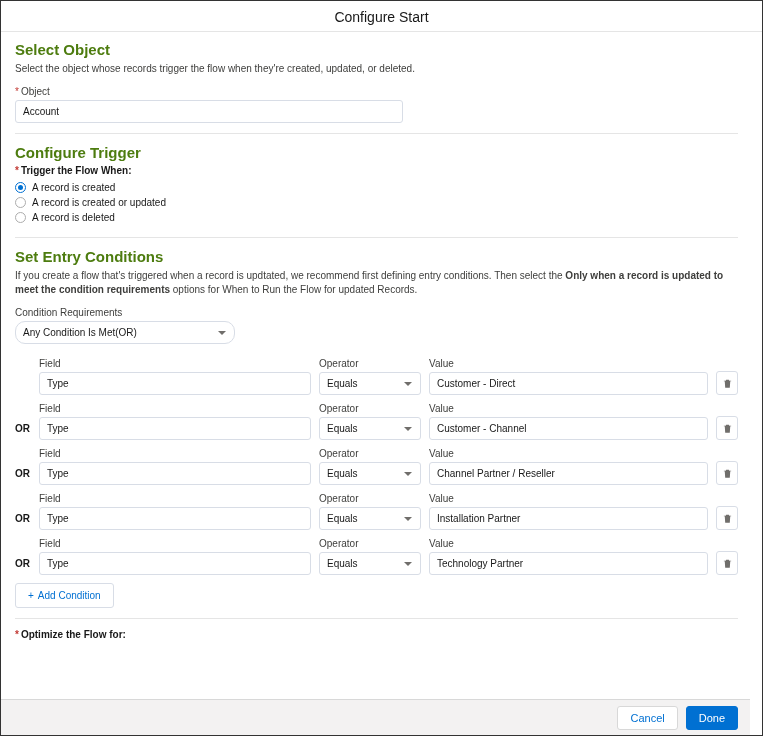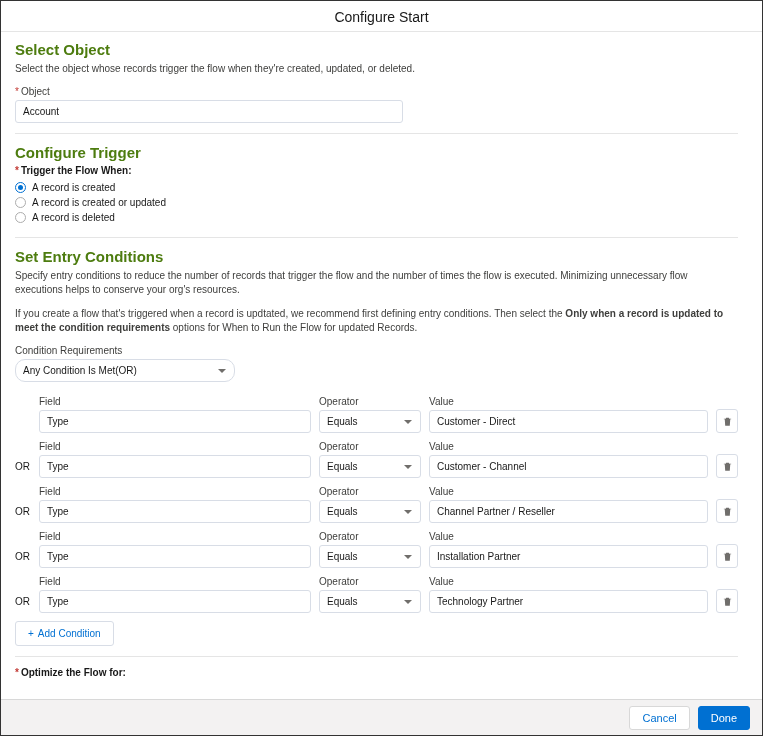--- a/index.html
+++ b/index.html
@@ -79,38 +79,38 @@
     font-size: 10px;
     background: #fff;
     margin-bottom: 14px;
   }
   .caret {
     position: absolute; right: 8px; top: 50%; transform: translateY(-50%);
     width: 0; height: 0; border-left: 4px solid transparent; border-right: 4px solid transparent;
     border-top: 4px solid #706e6b;
   }
   .cond-row { display: flex; align-items: flex-end; margin-bottom: 8px; }
-  .or-cell { width: 24px; font-size: 10px; font-weight: normal; text-align: left; padding-bottom: 6px;}
+  .or-cell { width: 24px; font-size: 10px; font-weight: bold; text-align: left; padding-bottom: 6px;}
   .col-field { flex: 0 0 272px; margin-right: 8px; }
   .col-op { flex: 0 0 102px; margin-right: 8px; position: relative;}
   .col-val { flex: 1 1 auto; margin-right: 8px; }
   .col-del { flex: 0 0 22px; }
   .del-btn {
     width: 22px; height: 24px; border: 1px solid #d8dde6; border-radius: 3px;
     background: #fff; display: flex; align-items: center; justify-content: center; cursor: pointer;
   }
   .trash svg { width: 11px; height: 11px; fill: #706e6b; }
   .op-box { position: relative; }
   .add-btn {
     border: 1px solid #d8dde6; border-radius: 3px; background: #fff;
     color: #0070d2; font-size: 10px; padding: 6px 12px; cursor: pointer;
     display: inline-flex; align-items: center; gap: 4px;
   }
   .footer {
-    position: absolute; bottom: 0; left: 0; right: 0; height: 36px;
+    position: absolute; bottom: 0; left: 0; right: 12px; height: 36px;
     border-top: 1px solid #d8d8d8; background: #f3f2f2;
     display: flex; align-items: center; justify-content: flex-end; padding: 0 12px; gap: 8px;
   }
   .btn { font-size: 11px; border-radius: 3px; padding: 5px 12px; cursor: pointer; }
   .btn-cancel { background: #fff; border: 1px solid #d8d8d8; color: #0070d2; }
   .btn-done { background: #0070d2; border: 1px solid #0070d2; color: #fff; }
 </style>
 </head>
 <body>
 
@@ -141,21 +141,20 @@
         </div>
         <div class="radio-row">
           <span class="radio"></span>
           <span>A record is deleted</span>
         </div>
       </div>
   </div>
 
   <div class="section">
     <div class="section-title">Set Entry Conditions</div>
-    <p class="section-desc">Specify entry conditions to reduce the number of records that trigger the flow and the number of times the flow is executed. Minimizing unnecessary flow executions helps to conserve your org's resources.</p>
     <p class="section-desc">
       <span>If you create a flow that's triggered when a record is updtated, we recommend first defining entry conditions. Then select the </span><b>Only when a record is updated to meet the condition requirements</b><span> options for When to Run the Flow for updated Records.</span>
     </p>
     <label class="field-label">Condition Requirements</label>
     <div class="cond-select">
       <span>Any Condition Is Met(OR)</span>
       <span class="caret"></span>
     </div>
 
     <div id="cond-rows" style="margin-left:0;">

